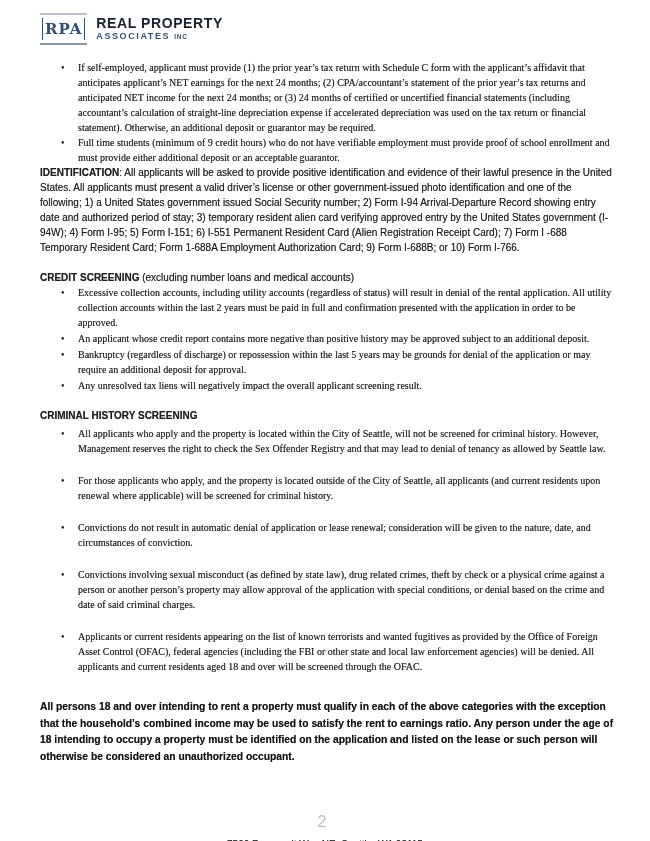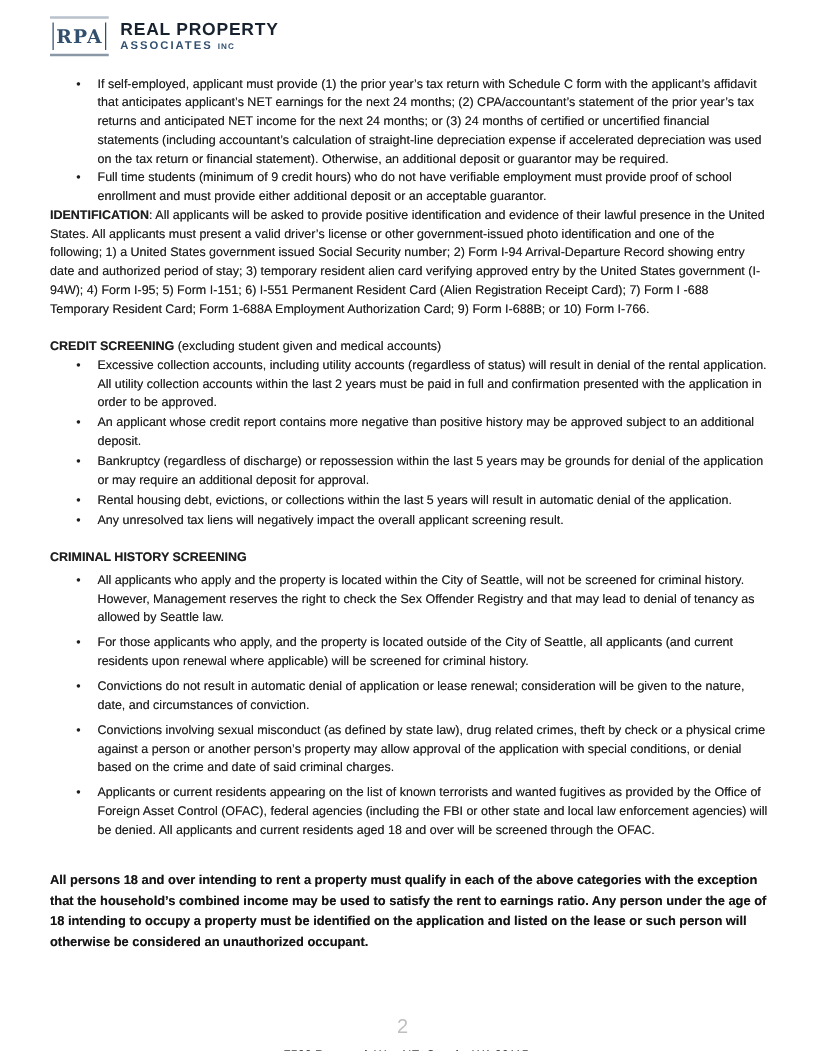--- a/index.html
+++ b/index.html
@@ -39,30 +39,30 @@
   }
   .brand-sub {
     font-weight: bold; font-size: 9px; line-height: 11px;
     letter-spacing: 1.6px; color: var(--brand-navy, #32506e); text-shadow: none;
   }
   .brand-sub .inc { font-size: 6.5px; letter-spacing: 0.8px; }
 
   
   .doc { font-size: 10px; line-height: 15px; }
   ul.bullets { margin: 0; padding: 0 0 0 17px; list-style: none; }
-  ul.bullets li { position: relative; padding-left: 21px; }
+  ul.bullets li { position: relative; padding-left: 21px; font-family: Liberation Serif, serif; }
   ul.bullets li::before {
     content: "\2022";
     position: absolute; left: 4px; top: 0;
     font-size: 10px;
   }
   .section { margin-top: 15px; }
   .section-title { font-weight: bold; }
   .para { margin: 0; }
-  ul.spaced li + li { margin-top: 5px; }
+  ul.spaced li + li { margin-top: 17px; }
   ul.credit li + li { margin-top: 1px; }
 
   .closing {
     margin-top: 25px;
     font-weight: bold;
     font-size: 10.3px; line-height: 16.5px;
     color: #141416;
   }
 
   
@@ -102,26 +102,25 @@
   <div class="doc">
 
     <ul class="bullets">
       <li>If self-employed, applicant must provide (1) the prior year’s tax return with Schedule C form with the applicant’s affidavit that anticipates applicant’s NET earnings for the next 24 months; (2) CPA/accountant’s statement of the prior year’s tax returns and anticipated NET income for the next 24 months; or (3) 24 months of certified or uncertified financial statements (including accountant’s calculation of straight-line depreciation expense if accelerated depreciation was used on the tax return or financial statement). Otherwise, an additional deposit or guarantor may be required.</li>
       <li>Full time students (minimum of 9 credit hours) who do not have verifiable employment must provide proof of school enrollment and must provide either additional deposit or an acceptable guarantor.</li>
     </ul>
 
     <p class="para section"><span class="section-title">IDENTIFICATION</span><span>: All applicants will be asked to provide positive identification and evidence of their lawful presence in the United States. All applicants must present a valid driver’s license or other government-issued photo identification and one of the following; 1) a United States government issued Social Security number; 2) Form I-94 Arrival-Departure Record showing entry date and authorized period of stay; 3) temporary resident alien card verifying approved entry by the United States government (I-94W); 4) Form I-95; 5) Form I-151; 6) I-551 Permanent Resident Card (Alien Registration Receipt Card); 7) Form I -688 Temporary Resident Card; Form 1-688A Employment Authorization Card; 9) Form I-688B; or 10) Form I-766.</span></p>
 
     <div class="section">
-      <p class="para"><span class="section-title">CREDIT SCREENING</span><span> (excluding student given and medical accounts)</span></p>
+      <p class="para"><span class="section-title">CREDIT SCREENING</span><span> (excluding number loans and medical accounts)</span></p>
       <ul class="bullets credit">
         <li>Excessive collection accounts, including utility accounts (regardless of status) will result in denial of the rental application. All utility collection accounts within the last 2 years must be paid in full and confirmation presented with the application in order to be approved.</li>
         <li>An applicant whose credit report contains more negative than positive history may be approved subject to an additional deposit.</li>
         <li>Bankruptcy (regardless of discharge) or repossession within the last 5 years may be grounds for denial of the application or may require an additional deposit for approval.</li>
-        <li>Rental housing debt, evictions, or collections within the last 5 years will result in automatic denial of the application.</li>
         <li>Any unresolved tax liens will negatively impact the overall applicant screening result.</li>
       </ul>
     </div>
 
     <div class="section">
       <p class="para section-title">CRIMINAL HISTORY SCREENING</p>
       <ul class="bullets spaced" style="margin-top:3px;">
         <li>All applicants who apply and the property is located within the City of Seattle, will not be screened for criminal history. However, Management reserves the right to check the Sex Offender Registry and that may lead to denial of tenancy as allowed by Seattle law.</li>
         <li>For those applicants who apply, and the property is located outside of the City of Seattle, all applicants (and current residents upon renewal where applicable) will be screened for criminal history.</li>
         <li>Convictions do not result in automatic denial of application or lease renewal; consideration will be given to the nature, date, and circumstances of conviction.</li>

